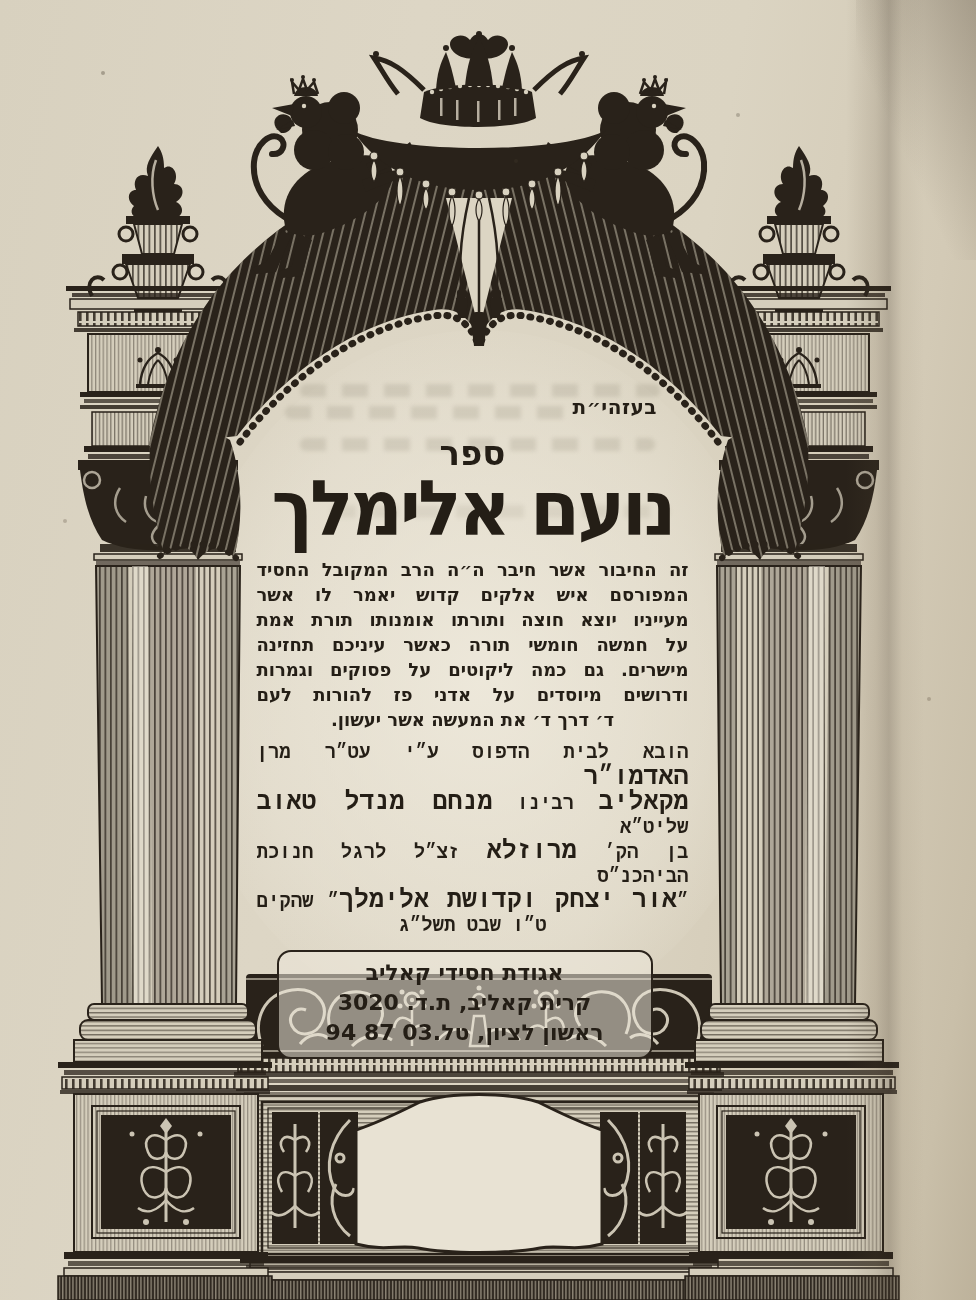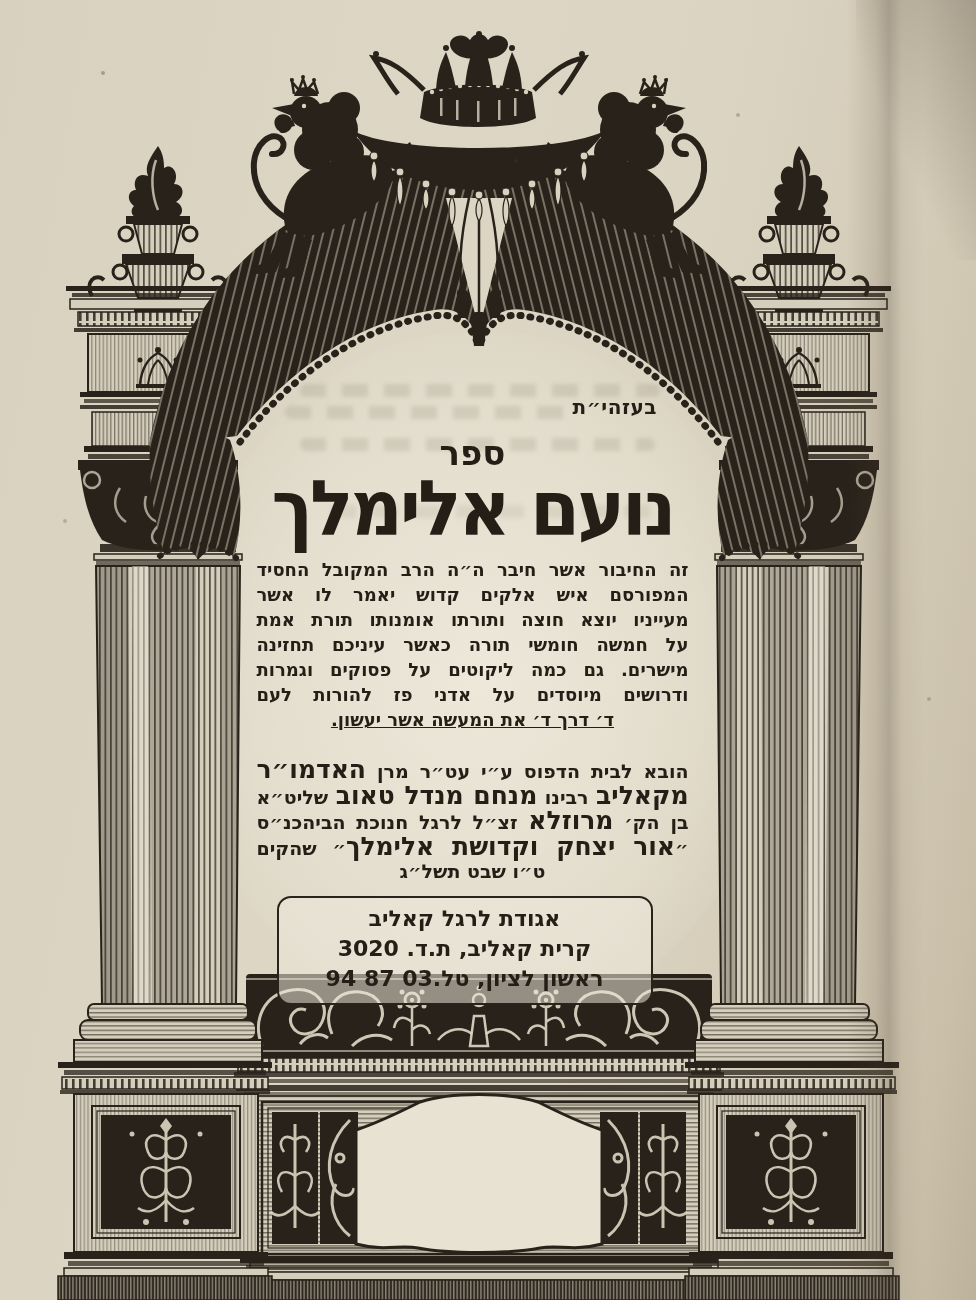--- a/index.html
+++ b/index.html
@@ -23,22 +23,22 @@
     928px 698px 0 1px rgba(70,60,45,.25);}
   
   .text-panel{position:absolute;left:250px;top:395px;width:445px;direction:rtl;text-align:center;}
   .bsd{font-size:20px;font-weight:bold;text-align:right;padding-right:38px;letter-spacing:.5px;}
   .sefer{font-size:34px;font-weight:bold;margin-top:20px;line-height:28px;}
   .book-title{font-size:72px;font-weight:bold;line-height:78px;margin:0;letter-spacing:-3px;
     transform:scaleY(1.06);transform-origin:top center;}
   .para{margin:0 auto;width:432px;}
   .para1{margin-top:12px;font-size:18px;font-weight:bold;}
   .para1 .tline{line-height:25px;text-align:justify;text-align-last:justify;}
-  .para1 .tline:last-child{text-align:center;text-align-last:center;text-decoration:underline;}
-  .para2{margin-top:26px;font-size:19px;font-weight:bold;}
+  .para1 .tline:last-child{text-align:center;text-align-last:center;}
+  .para2{margin-top:10px;font-size:19px;font-weight:bold;font-family:Liberation Mono, monospace;}
   .para2 .tline{line-height:23.5px;text-align:justify;text-align-last:justify;}
   .para2 .tline:last-child{text-align-last:center;}
   .para2 .em{font-size:25px;}
   .address-box{margin:12px auto 0;width:356px;border:2.5px solid #2a231b;border-radius:14px;
     padding:6px 8px 9px;font-size:22px;font-weight:bold;line-height:30px;text-align:center;
     background:rgba(236,231,219,.55);transform:translateX(-8px);}
 </style>
 </head>
 <body>
 
@@ -374,21 +374,21 @@
         <div class="tline"><span>ד׳ דרך ד׳ את המעשה אשר יעשון.</span></div>
       </div>
     <div class="para para2">
         <div class="tline"><span>הובא לבית הדפוס ע״י עט״ר מרן </span><span class="em">האדמו״ר</span></div>
         <div class="tline"><span class="em">מקאליב</span><span> רבינו </span><span class="em">מנחם מנדל טאוב</span><span> שליט״א</span></div>
         <div class="tline"><span>בן הק׳ </span><span class="em">מרוזלא</span><span> זצ״ל לרגל חנוכת הביהכנ״ס</span></div>
         <div class="tline"><span>״</span><span class="em">אור יצחק וקדושת אלימלך</span><span>״ שהקים</span></div>
         <div class="tline"><span>ט״ו שבט תשל״ג</span></div>
       </div>
     <div class="address-box">
-      <div>אגודת לרגל קאליב</div>
+      <div>אגודת חסידי קאליב</div>
       <div>קרית קאליב, ת.ד. 3020</div>
       <div>ראשון לציון, טל.03 87 94</div>
     </div>
   </div>
 
   <div class="crease"></div>
   <div class="corner-shadow"></div>
   <div class="page-edge"></div>
   <div class="specks"></div>
 </div>

